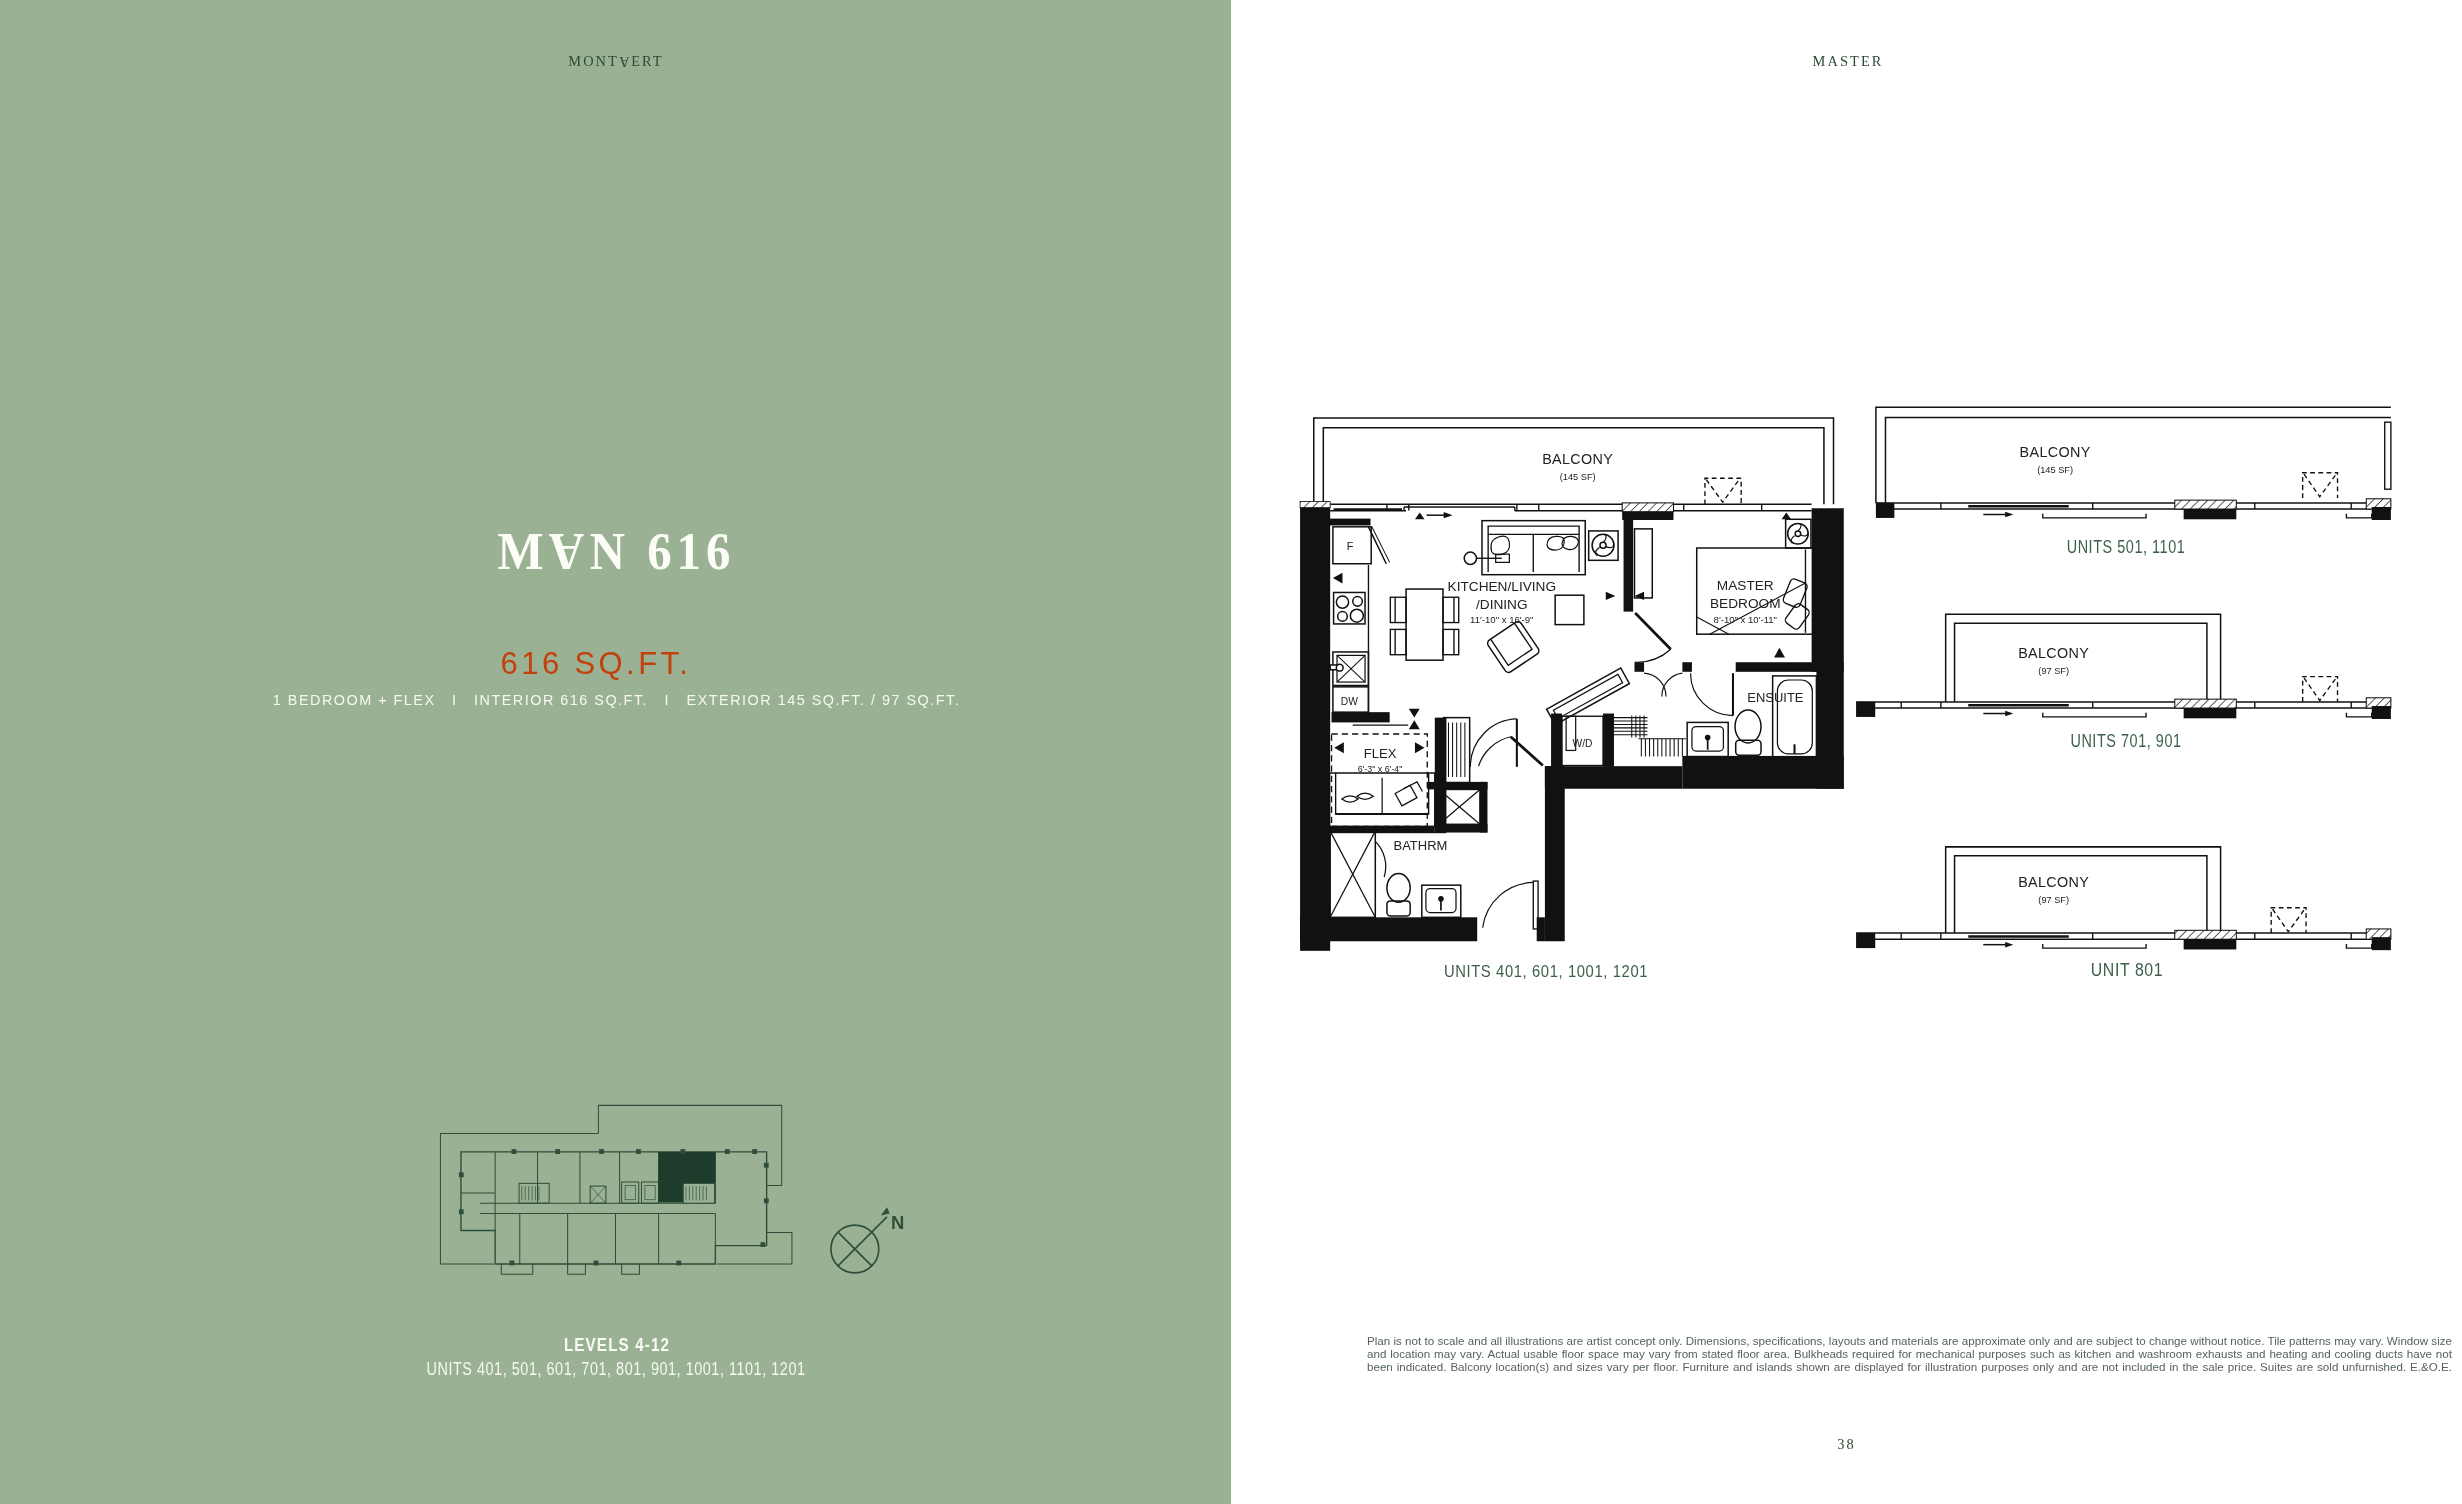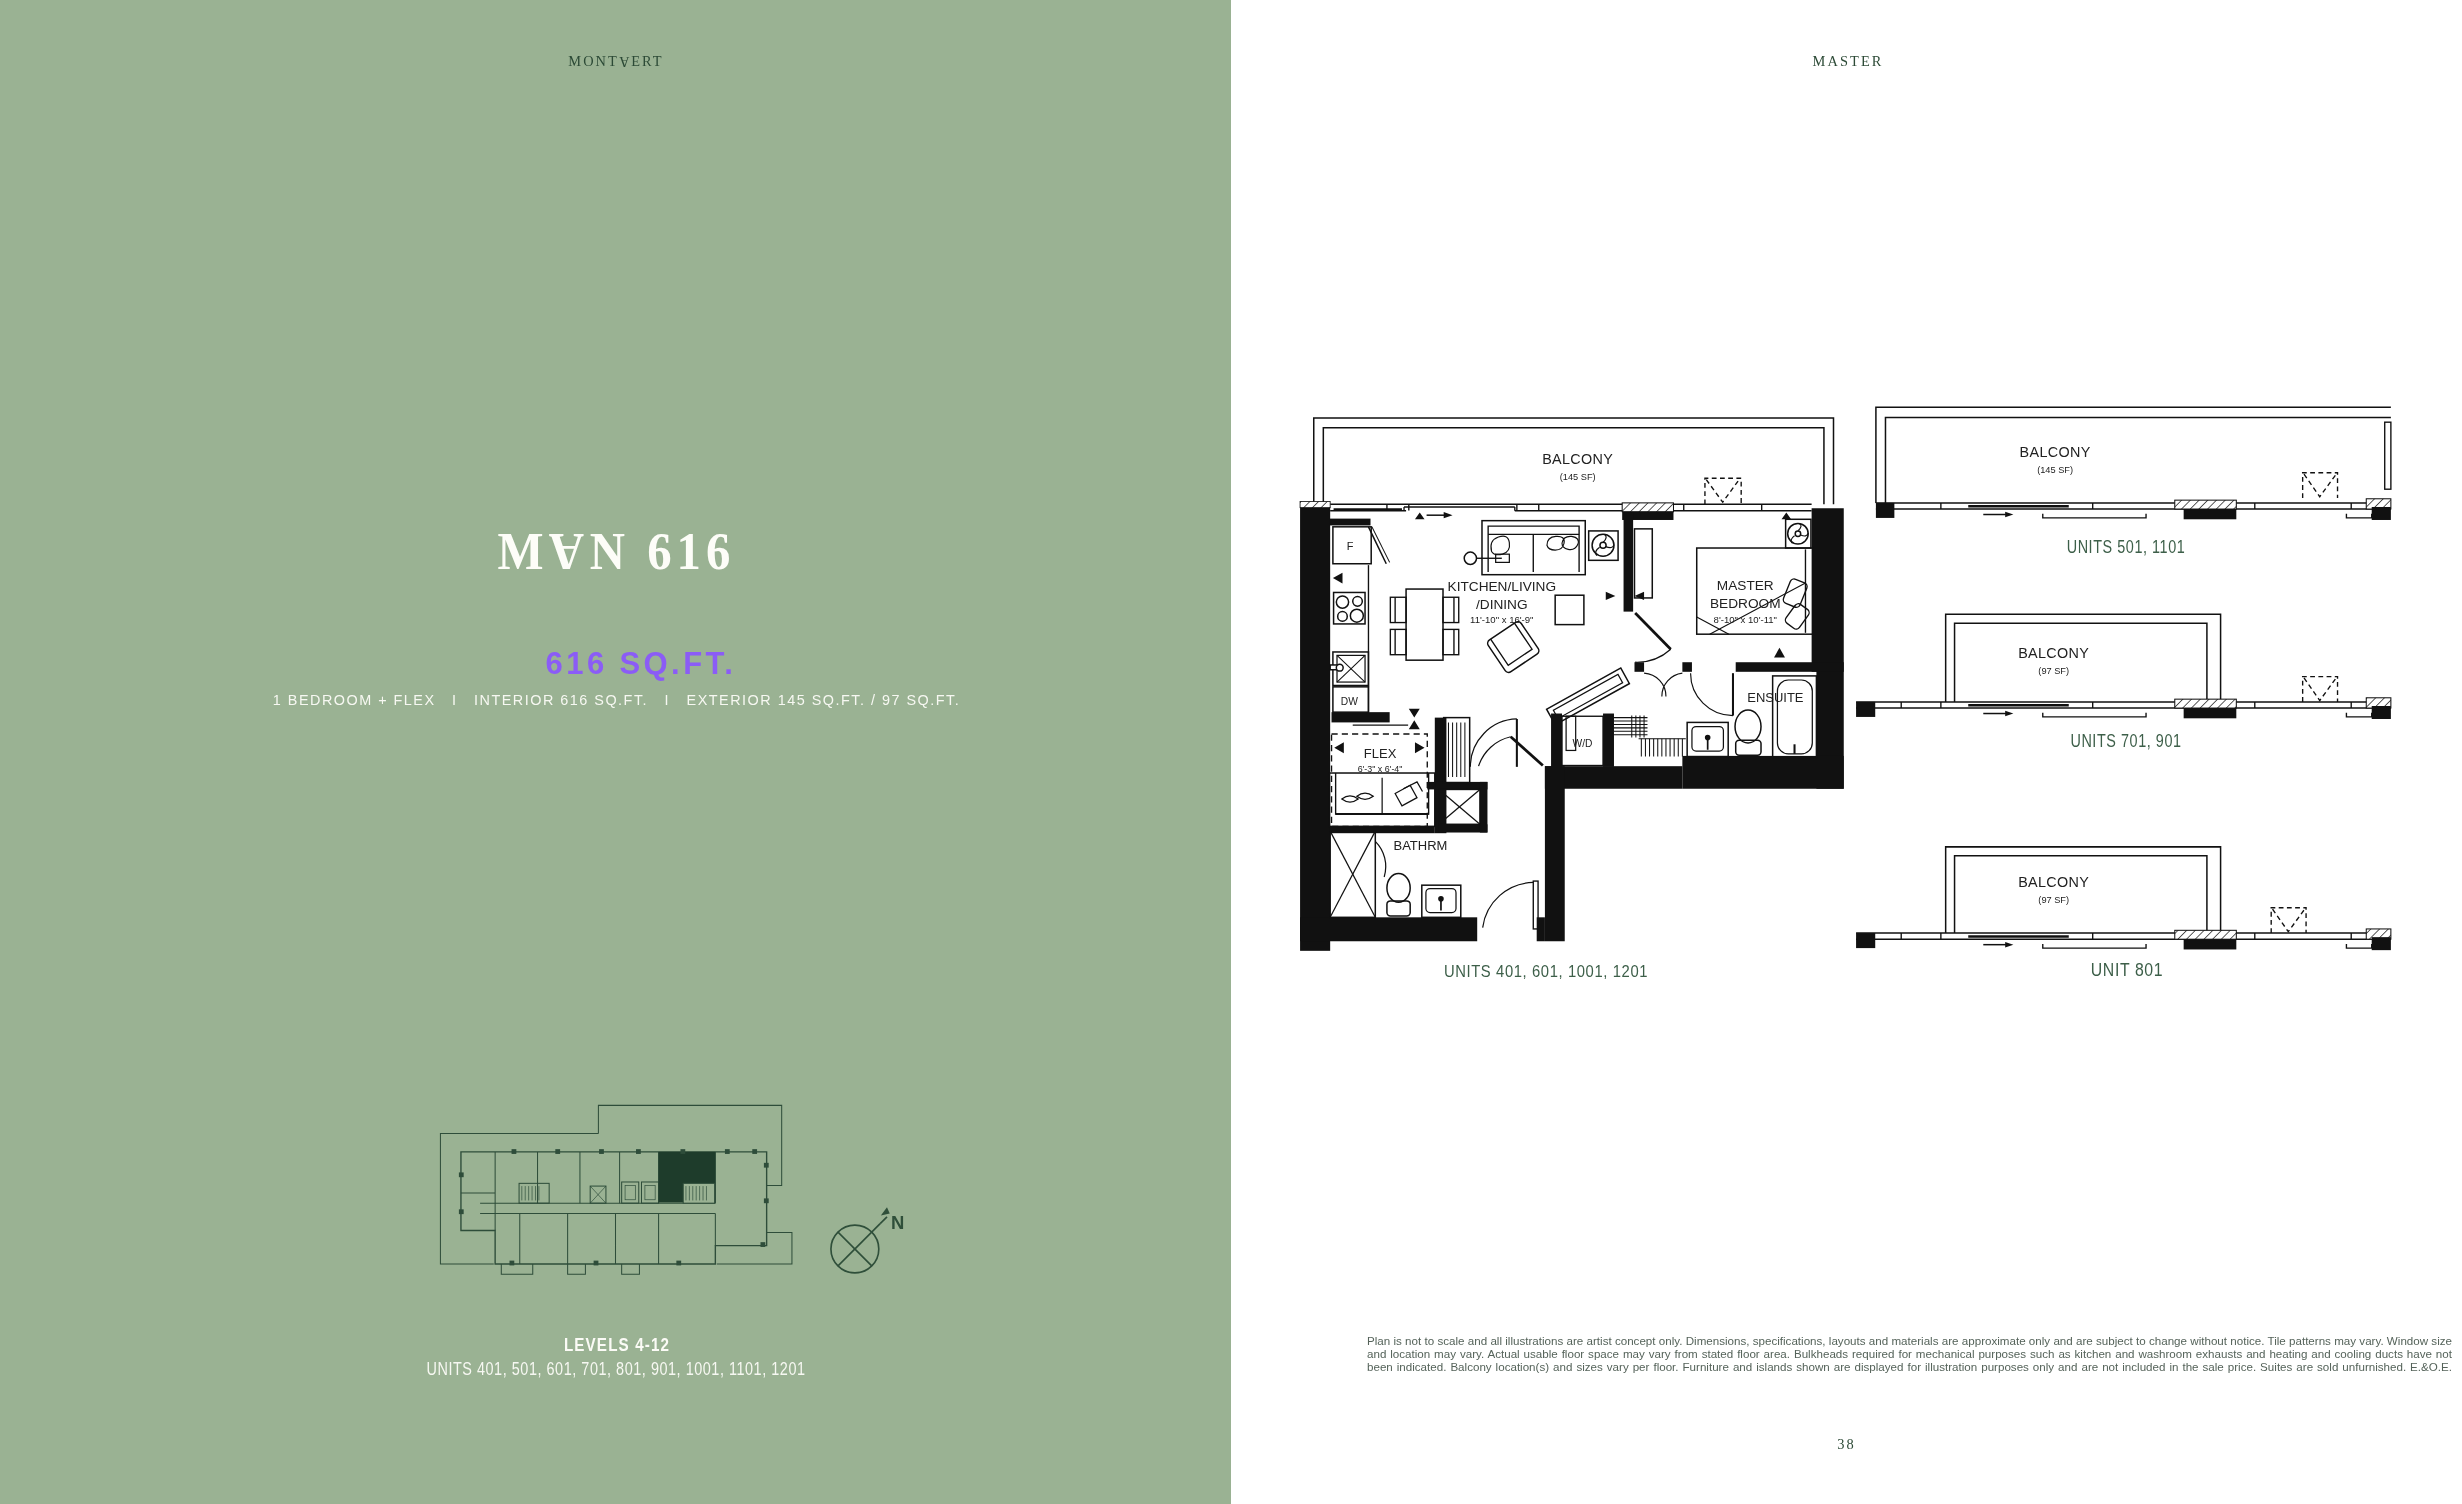--- a/index.html
+++ b/index.html
@@ -13,21 +13,21 @@
 <body>
 
 <div class="abs" style="left:0;top:0;width:1231px;height:1505px;background:#9ab293;"></div>
 
 <div class="cx" style="left:479px;top:53px;width:274px;font-family:'Liberation Serif',serif;font-size:14.4px;letter-spacing:2.1px;color:#2c4a36;">MONT<span class="flip">A</span>ERT</div>
 
 <div class="cx" style="left:1711px;top:53px;width:274px;font-family:'Liberation Serif',serif;font-size:14.4px;letter-spacing:2.1px;color:#2c4a36;">MASTER</div>
 
 <div class="cx" style="left:343px;top:521px;width:547px;font-family:'Liberation Serif',serif;font-size:53px;font-weight:bold;letter-spacing:5.5px;color:#fdfdf8;transform:scaleX(0.92);">M<span class="flip">A</span>N 616</div>
 
-<div class="cx" style="left:436px;top:646px;width:410px;font-size:31px;font-weight:bold;letter-spacing:3.4px;color:#8b5cf6;">616 SQ.FT.</div>
+<div class="cx" style="left:391px;top:646px;width:410px;font-size:31px;font-weight:normal;letter-spacing:3.4px;color:#c2410c;">616 SQ.FT.</div>
 
 <div class="cx" style="left:206px;top:692px;width:821px;font-size:14.4px;letter-spacing:1.5px;color:#f7f8f2;text-align:center;">1 BEDROOM + FLEX&nbsp;&nbsp;&nbsp;I&nbsp;&nbsp;&nbsp;INTERIOR 616 SQ.FT.&nbsp;&nbsp;&nbsp;I&nbsp;&nbsp;&nbsp;EXTERIOR 145 SQ.FT. / 97 SQ.FT.</div>
 
 <div class="cx" style="left:412px;top:1334px;width:410px;font-size:19px;font-weight:bold;letter-spacing:1.4px;color:#fbfbf6;transform:scaleX(0.80);">LEVELS 4-12</div>
 
 <div class="cx" style="left:274px;top:1358px;width:684px;font-size:19px;letter-spacing:0.7px;color:#f7f8f2;transform:scaleX(0.76);">UNITS 401, 501, 601, 701, 801, 901, 1001, 1101, 1201</div>
 
 <div class="cx" style="left:1341px;top:962px;width:410px;font-size:17px;letter-spacing:0.7px;color:#3d5f49;transform:scaleX(0.87);">UNITS 401, 601, 1001, 1201</div>
 
 <div class="cx" style="left:1921px;top:537px;width:410px;font-size:18px;letter-spacing:0.7px;color:#3d5f49;transform:scaleX(0.80);">UNITS 501, 1101</div>

